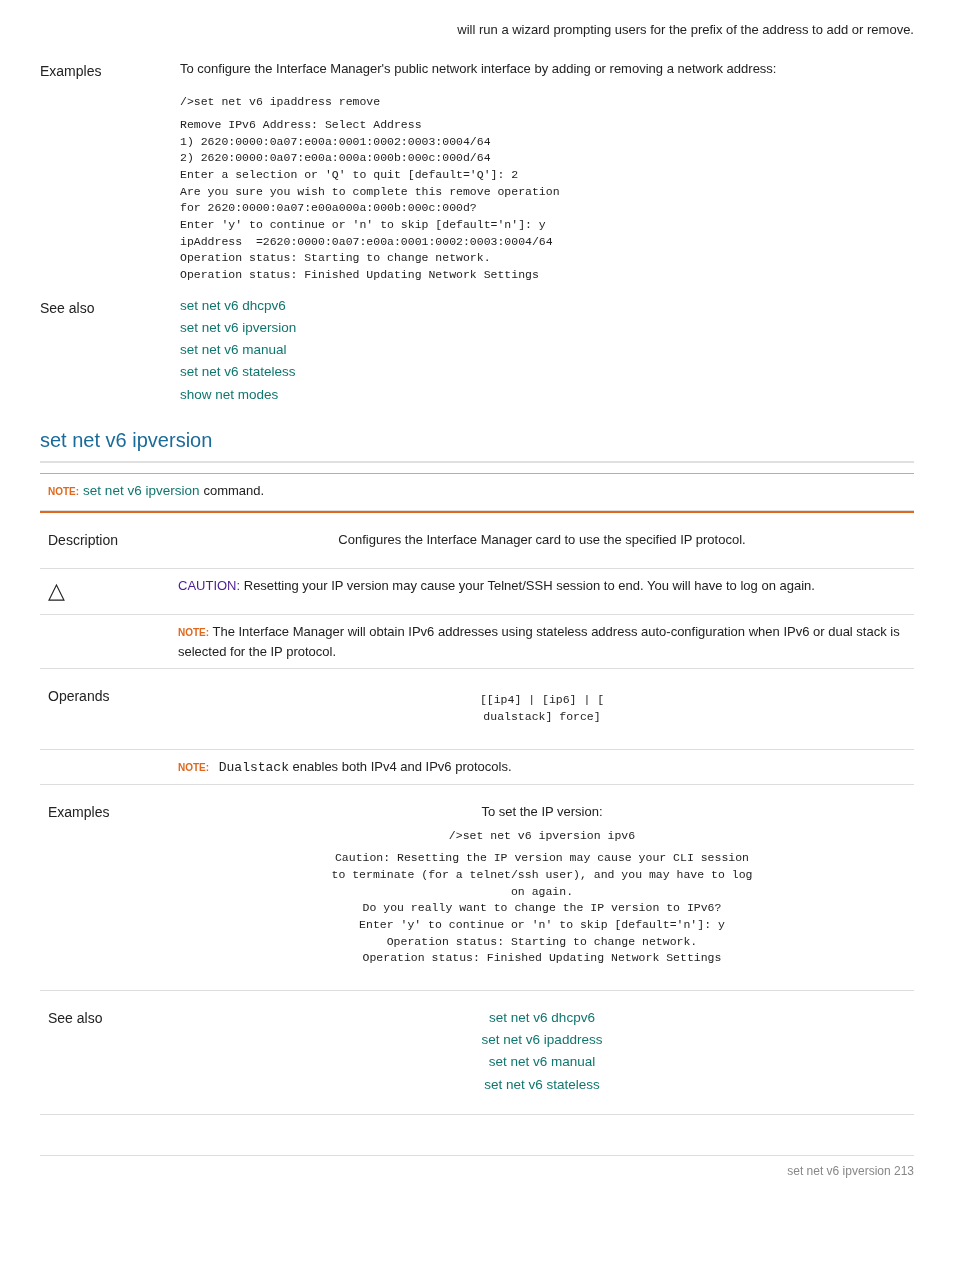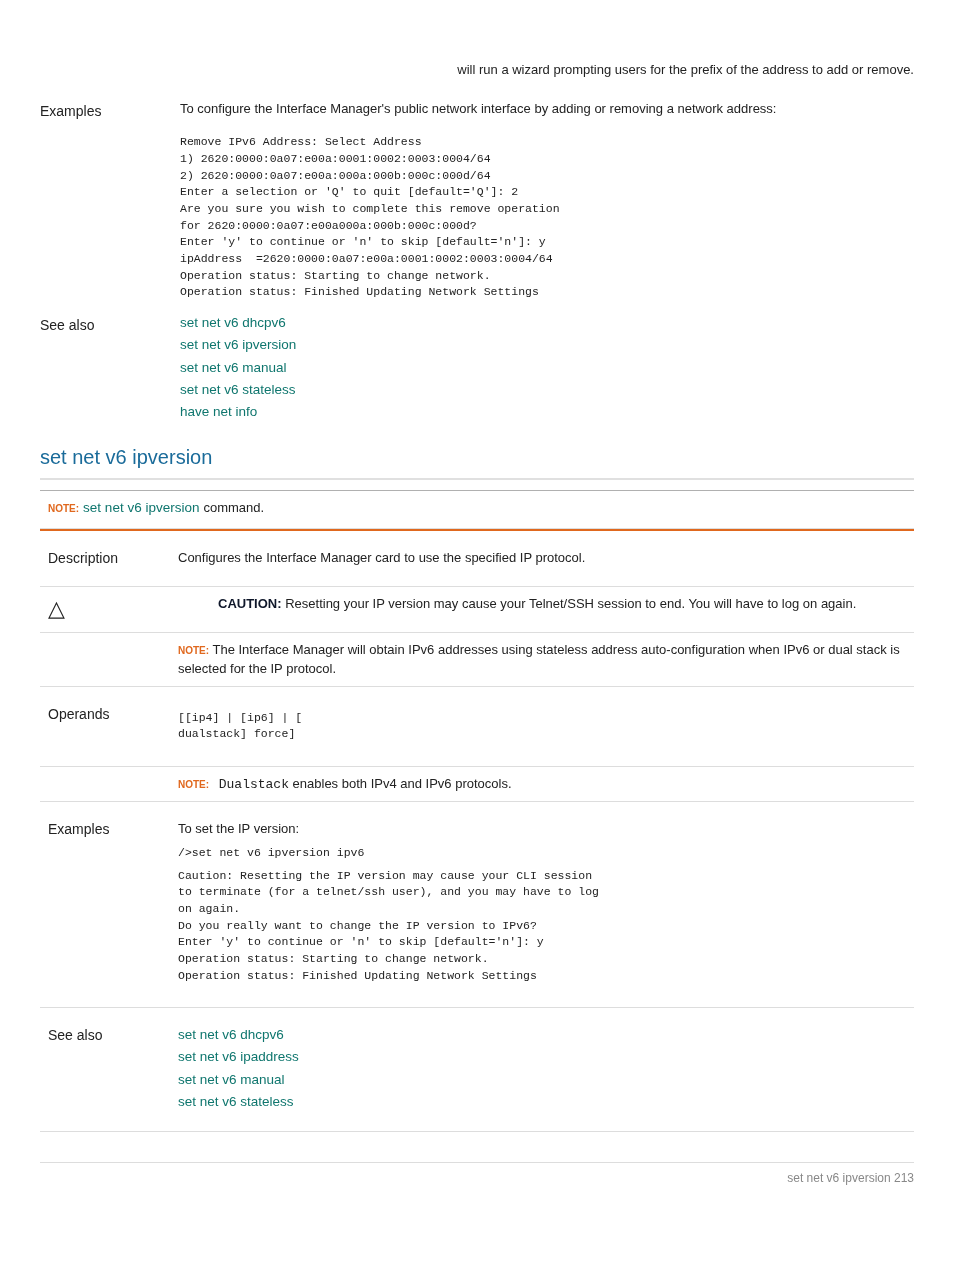--- a/index.html
+++ b/index.html
@@ -11,21 +11,20 @@
       padding: 20px 40px 40px 40px;
       line-height: 1.5;
     }
 
     .top-text {
       text-align: right;
       font-size: 13px;
       color: #222;
       margin-bottom: 18px;
       line-height: 1.6;
-      margin-top: 40px;
     }
 
     .section-block {
       margin-bottom: 10px;
     }
 
     .row {
       display: flex;
       margin-bottom: 6px;
     }
@@ -90,48 +89,48 @@
     }
 
     .info-table .td-label {
       width: 130px;
       font-size: 14px;
       color: #222;
     }
 
     .info-table .td-content {
       color: #222;
+      text-align: center;
     }
 
     .note-label {
       color: #e0681e;
       font-weight: bold;
       font-size: 10px;
     }
 
     .caution-triangle {
       font-size: 22px;
       color: #222;
       margin-top: -2px;
       min-width: 24px;
     }
 
     .caution-label {
-      color: #0f172a;
-      font-weight: bold;
-      font-size: 13px;
-      margin-left: 40px;
+      color: #4c1d95;
+      font-weight: normal;
+      font-size: 13px;
     }
 
     
     .page-footer {
       text-align: right;
       font-size: 12px;
       color: #888;
-      margin-top: 30px;
+      margin-top: 40px;
       border-top: 1px solid #ddd;
       padding-top: 6px;
     }
 
     
     .note-header-row {
       display: flex;
       align-items: baseline;
       gap: 6px;
       padding: 7px 8px;
@@ -156,41 +155,42 @@
   <span>will run a wizard prompting users for
 the prefix of the address to add or
 remove.</span>
 </div>
 
 <div class="row section-block">
   <div class="label-col">Examples</div>
   <div class="content-col">
     <div style="margin-bottom:16px;">To configure the Interface Manager's public network interface by adding or
 removing a network address:</div>
+    <div class="code-block">/&gt;set net v6 ipaddress remove</div>
     <div class="code-block">Remove IPv6 Address: Select Address
 1) 2620:0000:0a07:e00a:0001:0002:0003:0004/64
 2) 2620:0000:0a07:e00a:000a:000b:000c:000d/64
 Enter a selection or 'Q' to quit [default='Q']: 2
 Are you sure you wish to complete this remove operation
 for 2620:0000:0a07:e00a000a:000b:000c:000d?
 Enter 'y' to continue or 'n' to skip [default='n']: y
 ipAddress  =2620:0000:0a07:e00a:0001:0002:0003:0004/64
 Operation status: Starting to change network.
 Operation status: Finished Updating Network Settings</div>
   </div>
 </div>
 
 <div class="row section-block">
   <div class="label-col">See also</div>
   <div class="content-col">
     <a class="link" href="#">set net v6 dhcpv6</a>
     <a class="link" href="#">set net v6 ipversion</a>
     <a class="link" href="#">set net v6 manual</a>
     <a class="link" href="#">set net v6 stateless</a>
-    <a class="link" href="#">have net info</a>
+    <a class="link" href="#">show net modes</a>
   </div>
 </div>
 
 <h2 class="section-heading">set net v6 ipversion</h2>
 
 <div class="note-header-row" style="flex-wrap: wrap; gap: 4px;">
   <span class="note-label">NOTE:</span>
   <a class="link" style="display:inline;" href="#">set net v6 ipversion</a>
   <span>command.</span>
 </div>

